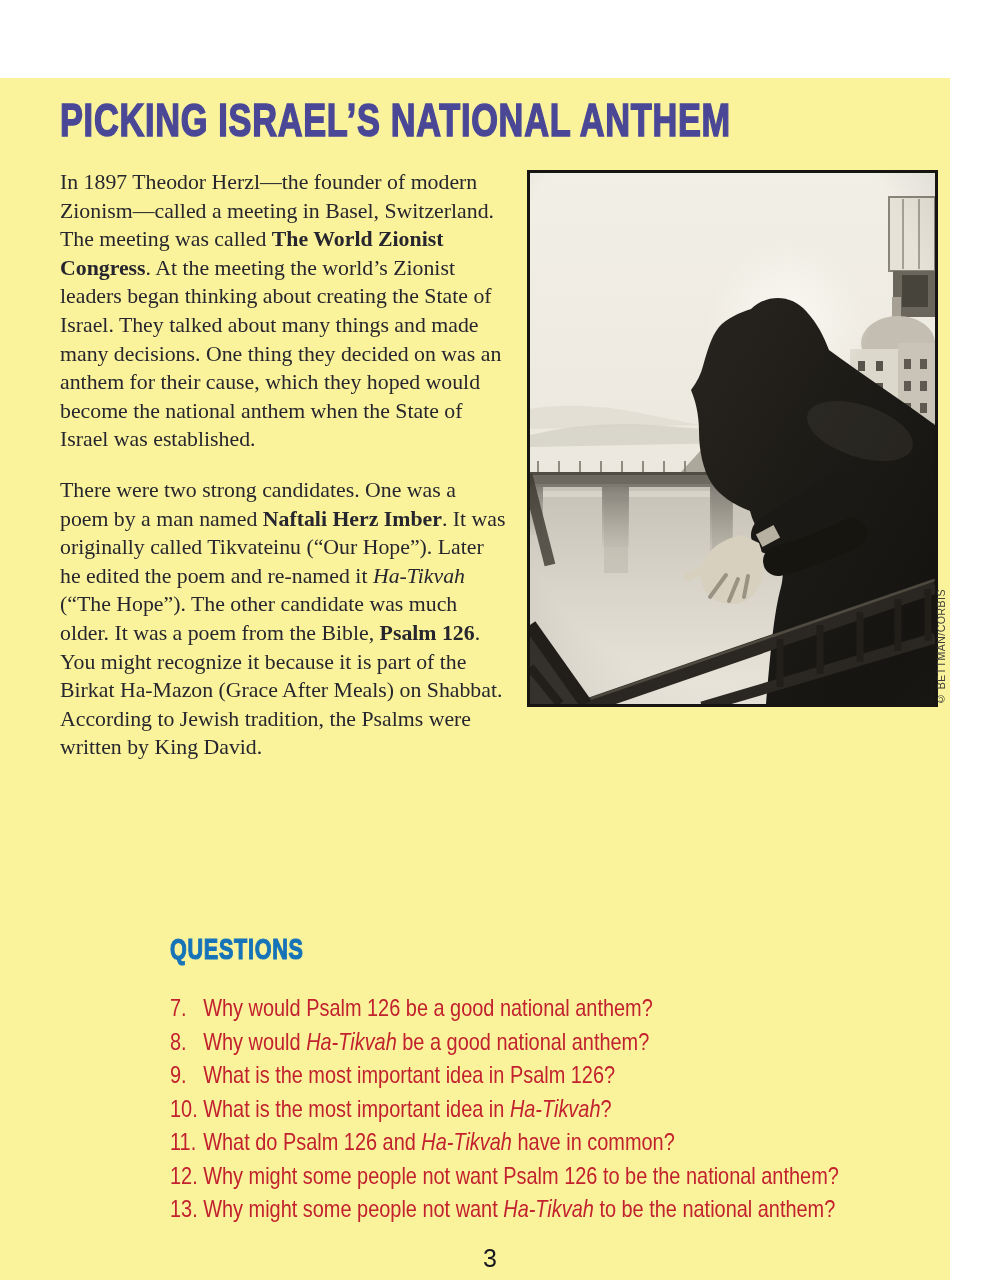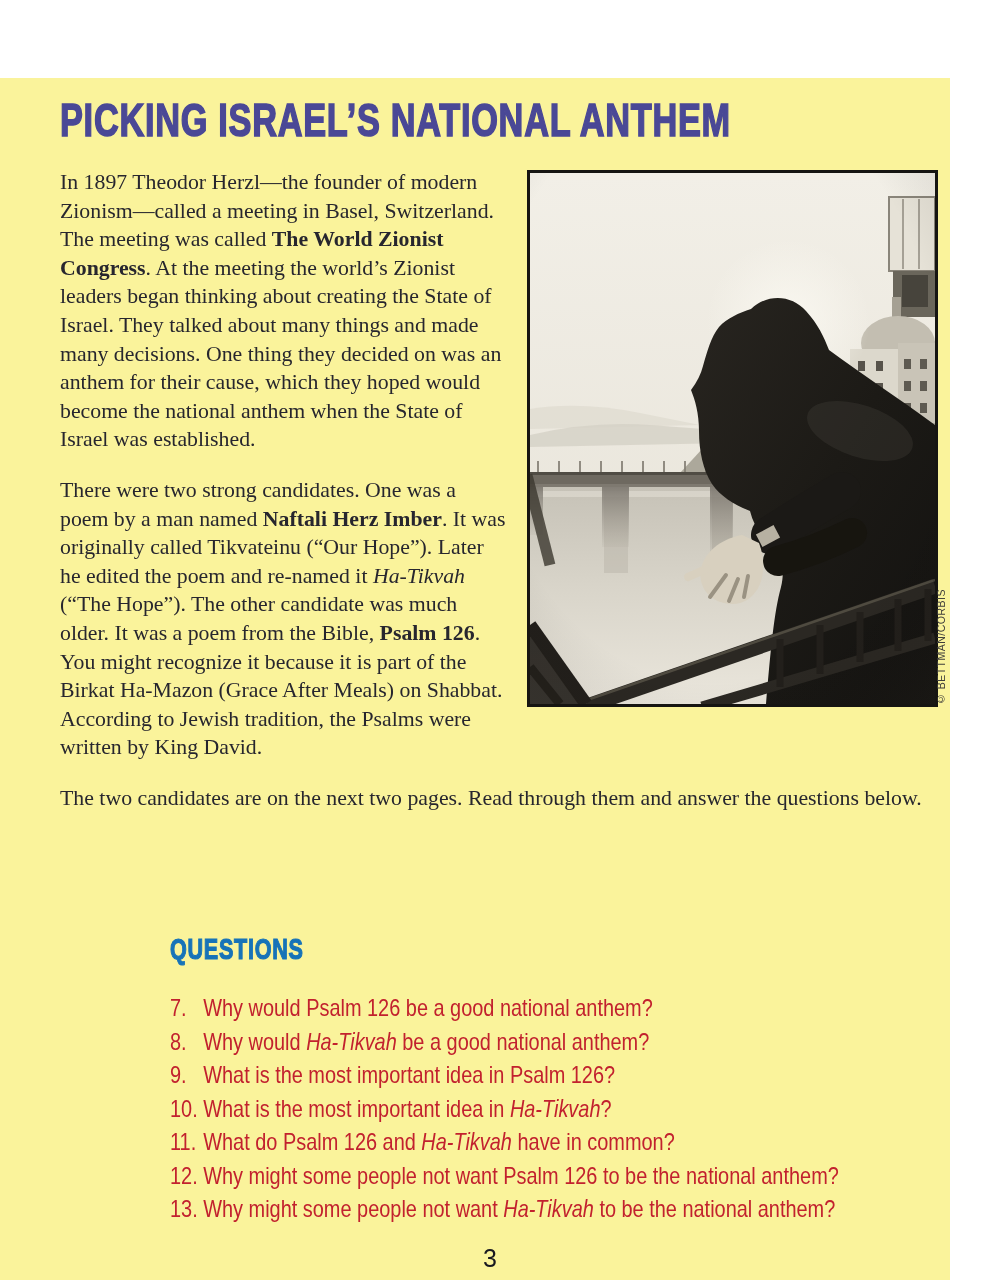--- a/index.html
+++ b/index.html
@@ -204,21 +204,20 @@
           <path d="M196,402 L180,424 M208,406 L199,428 M218,403 L214,424" stroke="#9A9282" stroke-width="4" fill="none" stroke-linecap="round"></path>
 
           <rect width="405" height="531" fill="url(#vig)"></rect>
         </svg>
       </div>
       <figcaption class="photo-credit">© BETTMAN/CORBIS</figcaption>
     </figure>
 
     <p><span>In 1897 Theodor Herzl—the founder of modern Zionism—called a meeting in Basel, Switzerland. The meeting was called </span><span class="b">The World Zionist Congress</span><span>. At the meeting the world’s Zionist leaders began thinking about creating the State of Israel. They talked about many things and made many decisions. One thing they decided on was an anthem for their cause, which they hoped would become the national anthem when the State of Israel was established.</span></p>
     <p><span>There were two strong candidates. One was a poem by a man named </span><span class="b">Naftali Herz Imber</span><span>. It was originally called Tikvateinu (“Our Hope”). Later he edited the poem and re-named it </span><span class="i">Ha-Tikvah</span><span> (“The Hope”). The other candidate was much older. It was a poem from the Bible, </span><span class="b">Psalm 126</span><span>. You might recognize it because it is part of the Birkat Ha-Mazon (Grace After Meals) on Shabbat. According to Jewish tradition, the Psalms were written by King David.</span></p>
-    <p><span>The two candidates are on the next two pages. Read through them and answer the questions below.</span></p>
   </div>
 
   <section class="questions">
     <h2>QUESTIONS</h2>
     <ol>
 
         <li>
           <span class="qnum">7.</span>
           <span class="qtext"><span>Why would Psalm 126 be a good national anthem?</span></span>
         </li>

